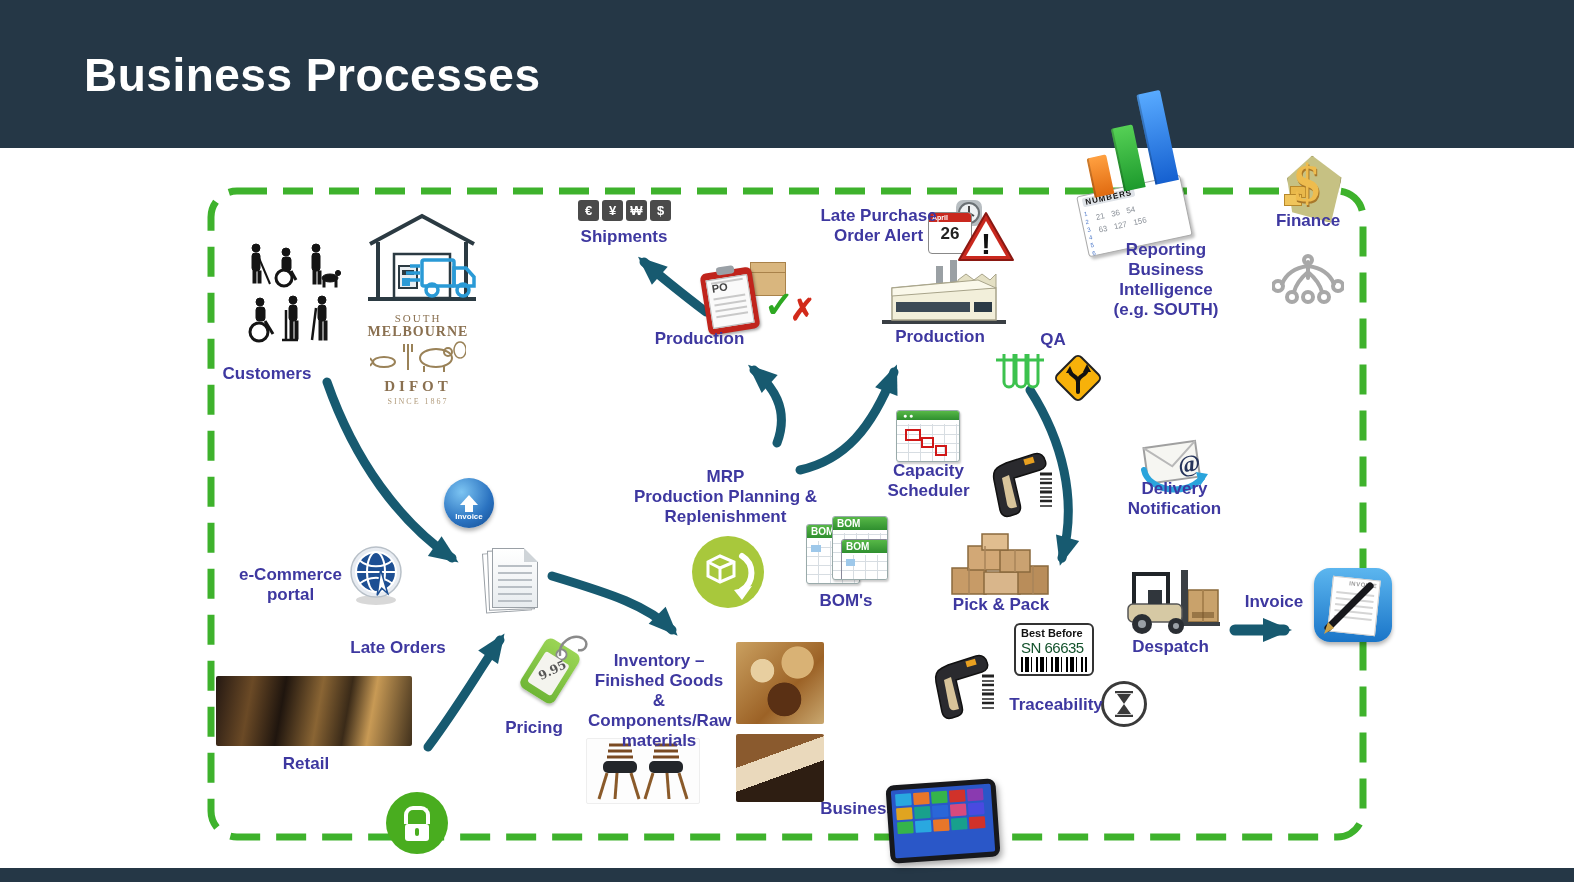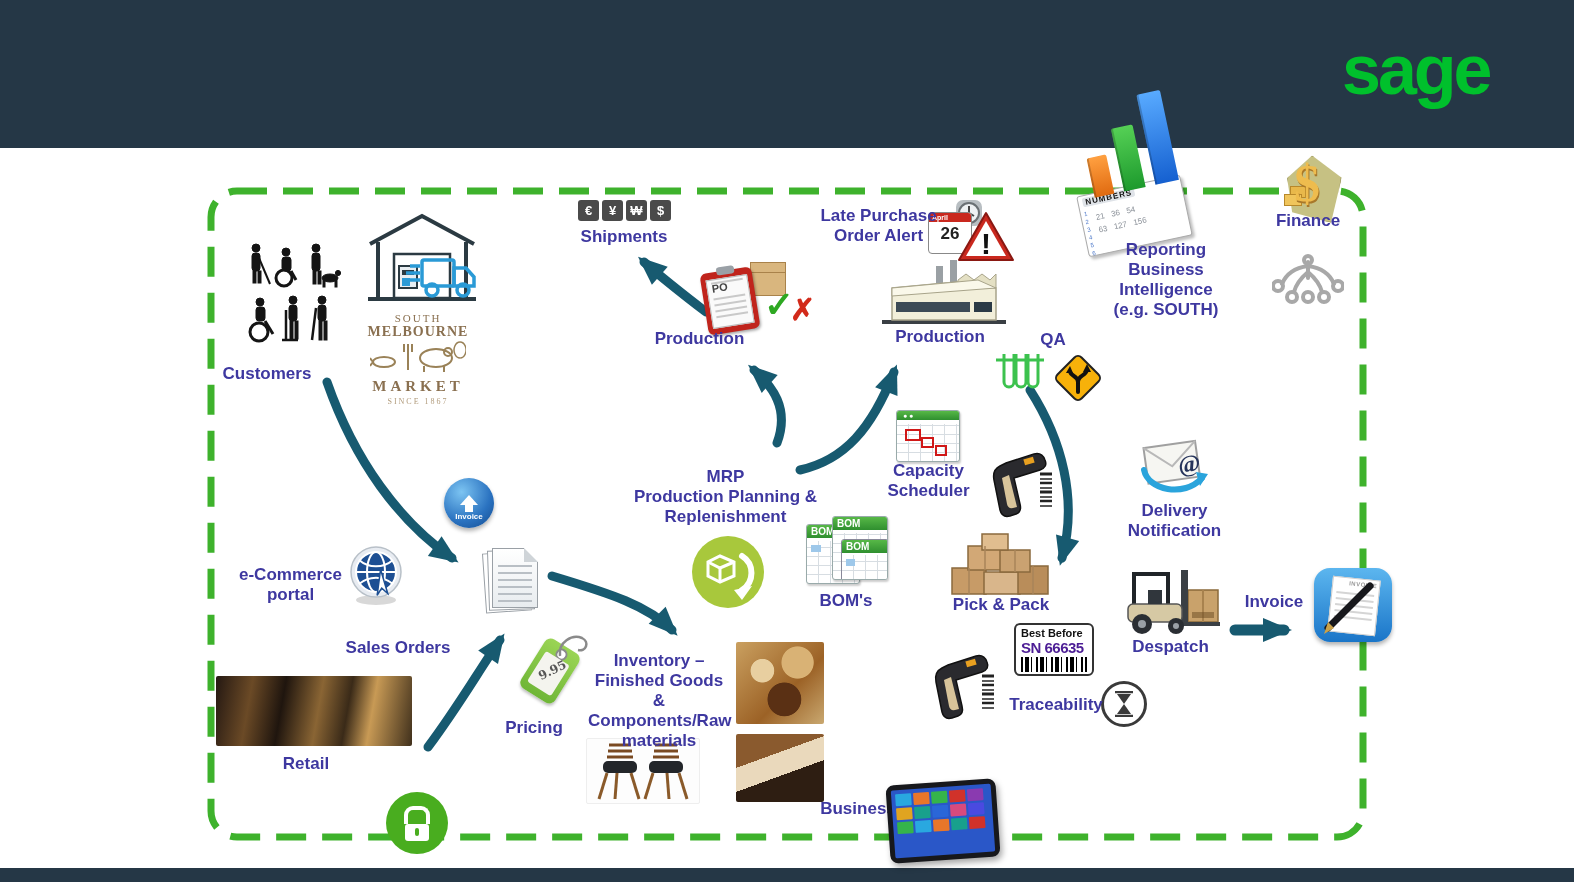--- a/index.html
+++ b/index.html
@@ -79,21 +79,21 @@
   
   .app{position:absolute;width:78px;height:74px;border-radius:16px;
        background:linear-gradient(#5cb6ef,#1a75c8);box-shadow:0 3px 4px rgba(0,0,0,.3)}
   .app .pg{position:absolute;left:16px;top:10px;width:46px;height:54px;background:#fff;border:1px solid #ccc;
            transform:rotate(6deg)}
   .app .pg b{position:absolute;right:2px;top:2px;font-size:6px;color:#999;letter-spacing:.5px}
   .app .pg i{position:absolute;left:4px;right:4px;height:2px;background:#d5d5d5}
   
   .bb{position:absolute;background:#fff;border:2px solid #333;border-radius:6px;padding:2px 5px;text-align:left}
   .bb .t1{display:block;font-size:11px;font-weight:700;color:#111}
-  .bb .t2{display:block;font-size:15px;font-weight:700;color:#4c1d95;letter-spacing:-.5px}
+  .bb .t2{display:block;font-size:15px;font-weight:400;color:#14532d;letter-spacing:-.5px}
   .bb .bars{display:block;height:15px;margin-top:1px;background:repeating-linear-gradient(90deg,
        #000 0 2px,#fff 2px 4px,#000 4px 8px,#fff 8px 10px,#000 10px 11px,#fff 11px 15px)}
   
   .hg{position:absolute;width:40px;height:40px;border:3px solid #3a3a3a;border-radius:50%;background:#fff;
       display:flex;align-items:center;justify-content:center}
   
   .lock{position:absolute;width:62px;height:62px;border-radius:50%;background:#49ad1f;
         display:flex;align-items:center;justify-content:center;flex-direction:column;z-index:6}
   .lock .sh{width:18px;height:14px;border:4px solid #fff;border-bottom:none;border-radius:9px 9px 0 0}
   .lock .bd{width:24px;height:17px;background:#fff;border-radius:3px;position:relative}
@@ -111,21 +111,21 @@
   .rep .nums{position:absolute;left:4px;top:2px;font-size:8px;font-weight:700;color:#111;background:#dfe3e8;
              padding:0 3px;border-radius:2px;letter-spacing:1px}
   .rep .rows{position:absolute;left:14px;top:18px;font-size:8px;color:#8a9098;line-height:1.6;white-space:pre}
   .rep .side{position:absolute;left:3px;top:14px;font-size:6px;color:#4a76c8;line-height:1.35;white-space:pre-line}
   .rep .bar{position:absolute;bottom:58px;border-radius:2px 2px 0 0;box-shadow:2px 0 0 rgba(0,0,0,.2) inset}
 </style>
 </head>
 <body>
 
 <div class="hdr">
-  <div class="brand">sage</div>
+  <div class="hdr-title">Business Processes</div>
 </div>
 <div class="ftr"></div>
 
 <svg class="ovl" viewBox="0 0 1574 882">
   <defs>
     <marker id="ah" markerUnits="userSpaceOnUse" markerWidth="34" markerHeight="30" refX="22" refY="13" orient="auto">
       <path d="M1,1 L30,13 L1,25 Z" fill="#175a70"></path>
     </marker>
   </defs>
   <rect x="211" y="191" width="1152" height="646" rx="26" fill="none" stroke="#3eb22c" stroke-width="7" stroke-dasharray="30 16"></rect>
@@ -209,21 +209,21 @@
       <ellipse cx="14" cy="22" rx="11" ry="5"></ellipse>
         <path d="M3,22 l-3,-4 m3,4 l-3,4"></path>
       <line x1="38" y1="4" x2="38" y2="30"></line>
         <path d="M34,4 v8 M42,4 v8"></path>
       <ellipse cx="66" cy="18" rx="16" ry="9"></ellipse>
         <circle cx="78" cy="12" r="4"></circle>
         <path d="M54,26 v6 M74,26 v6"></path>
       <path d="M90,18 a6,8 0 1 1 0.1,0" stroke-width="1.5"></path>
     </g>
   </svg>
-  <span style="display:block;font-size:15px;font-weight:700;letter-spacing:4px">MARKET</span>
+  <span style="display:block;font-size:15px;font-weight:700;letter-spacing:4px">DIFOT</span>
   <span style="display:block;font-size:8px;letter-spacing:2px;color:#b09a7a;margin-top:2px">SINCE 1867</span>
 </div>
 
 <div class="node cur" style="left:578px;top:200px">
   <span>€</span>
   <span>¥</span>
   <span>₩</span>
   <span>$</span>
 </div>
 <div class="lbl" style="left:568px;top:227px;width:112px">Shipments</div>
@@ -419,21 +419,21 @@
 
 <svg class="node" style="left:1138px;top:430px" width="72" height="72" viewBox="0 0 72 72">
   <g transform="rotate(-8 36 34)">
     <rect x="8" y="14" width="52" height="36" fill="#f6f6f2" stroke="#a0a0a0" stroke-width="2"></rect>
     <polyline points="8,14 34,36 60,14" fill="none" stroke="#b8b8b8" stroke-width="2"></polyline>
     <text x="40" y="44" font-size="24" font-weight="bold" fill="#25335a" font-family="Liberation Serif,serif">@</text>
   </g>
   <path d="M6,40 C10,60 46,68 64,48" fill="none" stroke="#2aa4dc" stroke-width="6" stroke-linecap="round"></path>
   <polygon points="58,42 70,44 62,56" fill="#2aa4dc"></polygon>
 </svg>
-<div class="lbl" style="left:1122px;top:501px;width:105px">Delivery
+<div class="lbl" style="left:1122px;top:479px;width:105px">Delivery
 Notification</div>
 
 <svg class="node" style="left:1118px;top:562px" width="106" height="78" viewBox="0 0 106 78">
   <rect x="70" y="28" width="30" height="32" fill="#c9a26b" stroke="#8a6a3a" stroke-width="1.5"></rect>
   <line x1="85" y1="28" x2="85" y2="60" stroke="#a8824e" stroke-width="2"></line>
   <rect x="74" y="50" width="22" height="6" fill="#6a4a22" opacity=".5"></rect>
   <rect x="63" y="8" width="7" height="56" fill="#3a3f44"></rect>
   <line x1="70" y1="62" x2="102" y2="62" stroke="#3a3f44" stroke-width="4"></line>
   <path d="M16,12 h34 v32 h-34 z" fill="none" stroke="#202428" stroke-width="4"></path>
   <rect x="10" y="42" width="54" height="18" rx="5" fill="#d6c9a4" stroke="#555" stroke-width="1.5"></rect>
@@ -517,21 +517,21 @@
     <div class="p p2"></div>
   <div class="p p3">
       <i style="top:16px"></i>
       <i style="top:23px"></i>
       <i style="top:30px"></i>
       <i style="top:37px"></i>
       <i style="top:44px"></i>
       <i style="top:51px"></i>
     </div>
 </div>
-<div class="lbl" style="left:342px;top:638px;width:112px">Sales Orders</div>
+<div class="lbl" style="left:342px;top:638px;width:112px">Late Orders</div>
 
 <div class="tag node" style="left:530px;top:642px">
   <div class="bodyt">
     <span class="hole"></span>
       <span class="lblarea"></span>
     <span class="price">9.95</span>
   </div>
 </div>
 <svg class="node" style="left:556px;top:632px" width="34" height="26" viewBox="0 0 34 26">
   <path d="M4,24 C2,10 16,2 26,6 C34,10 30,20 22,18" fill="none" stroke="#8a8a8a" stroke-width="2.5"></path>

